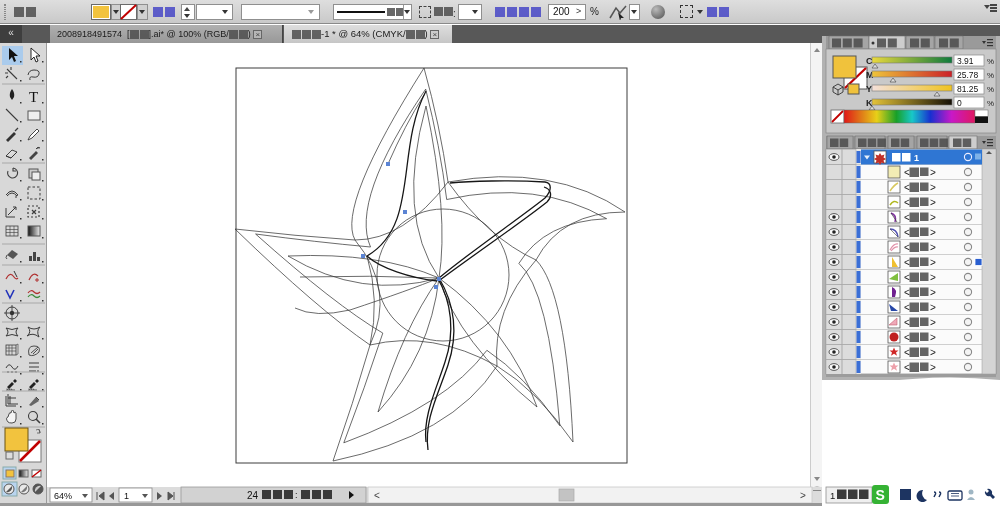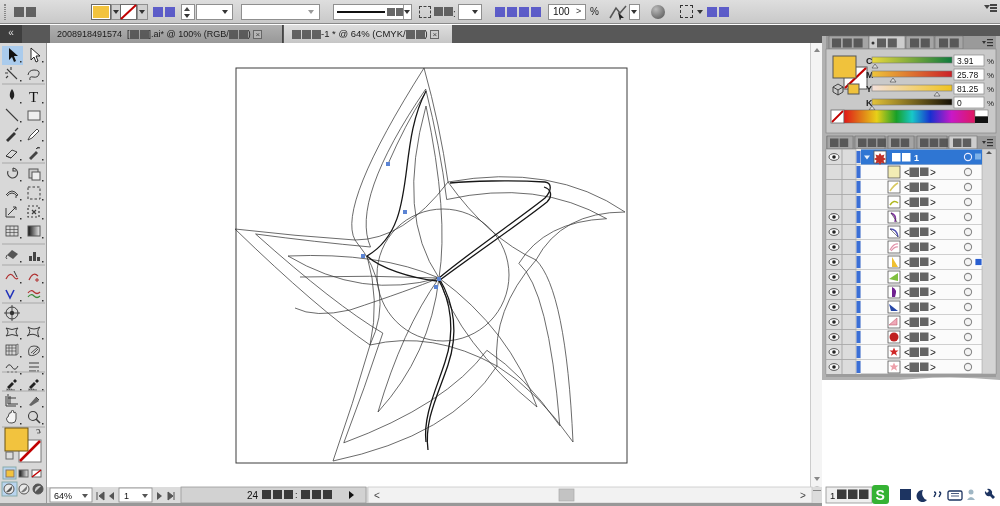--- a/index.html
+++ b/index.html
@@ -54,21 +54,21 @@
   <span class="abs" style="left:453px;top:8px;font-size:10px;color:#333">:</span>
   <div class="cmb" style="left:458px;top:4px;width:24px;height:16px"></div>
   <div class="arr" style="left:472px;top:10px"></div>
 
   <span class="abs g blu" style="left:495px;top:7px;width:10px;height:10px"></span>
   <span class="abs g blu" style="left:507px;top:7px;width:10px;height:10px"></span>
   <span class="abs g blu" style="left:519px;top:7px;width:10px;height:10px"></span>
   <span class="abs g blu" style="left:531px;top:7px;width:10px;height:10px"></span>
   <span class="abs blu" style="left:495px;top:18px;width:50px;height:1px"></span>
   <div class="cmb" style="left:548px;top:4px;width:38px;height:16px"></div>
-  <span class="abs" style="left:553px;top:6px;font-size:10px;color:#111">100</span>
+  <span class="abs" style="left:553px;top:6px;font-size:10px;color:#111">200</span>
   <span class="abs" style="left:576px;top:6px;font-size:9px;color:#333">&gt;</span>
   <span class="abs" style="left:590px;top:6px;font-size:10px;color:#222">%</span>
 
   <svg class="abs" style="left:608px;top:4px" width="20" height="16">
         <path d="M2 14 L8 4 L12 9 L18 2" stroke="#555" fill="none" stroke-width="1.5"></path>
         <path d="M10 8 l6 6 -3 0 -1 3z" fill="#222"></path>
       </svg>
   <div class="cmb" style="left:629px;top:4px;width:11px;height:16px"></div>
   <div class="arr" style="left:631px;top:10px"></div>
 

